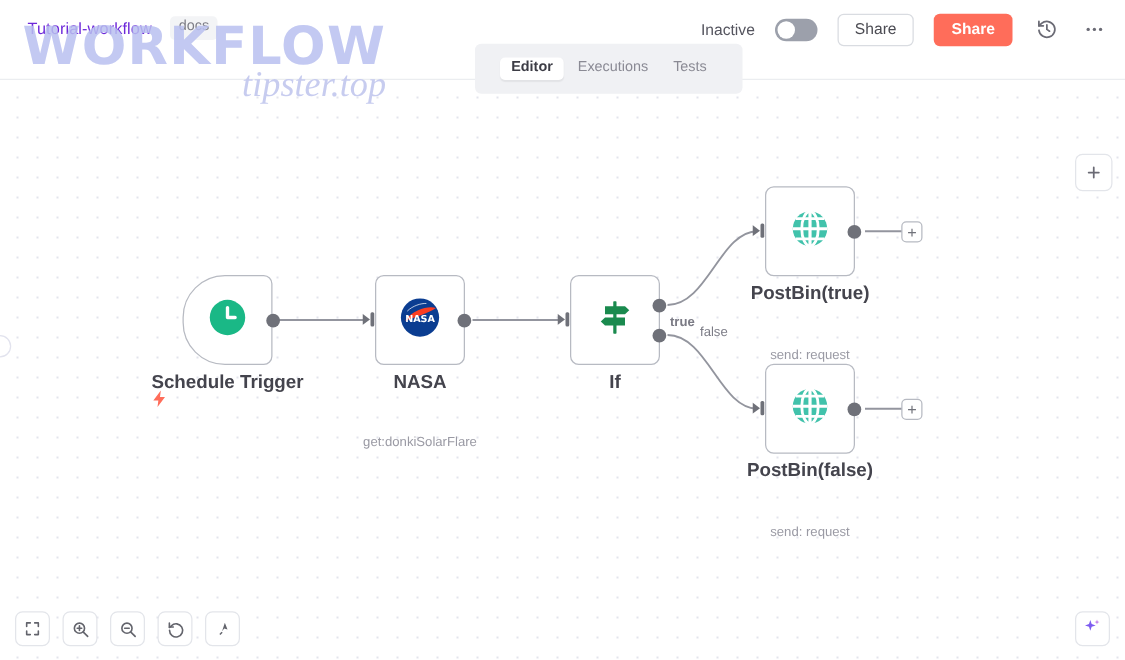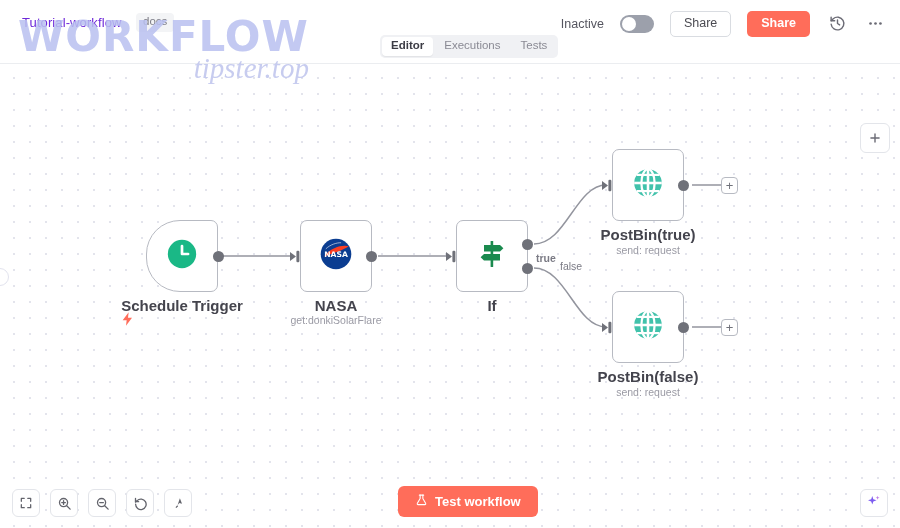--- a/index.html
+++ b/index.html
@@ -52,21 +52,21 @@
 
   
   #tabs {
     position: absolute;
     left: 380px; top: 35px;
     height: 23px;
     background: #f0f1f4;
     border-radius: 5px;
     display: flex;
     align-items: center;
-    padding: 2px;
+    padding: 20px;
     gap: 2px;
   }
   .tab {
     font-size: 11.5px;
     color: #8a8a94;
     padding: 3px 9px 4px 9px;
     border-radius: 4px;
     line-height: 1;
     white-space: nowrap;
     cursor: pointer;
@@ -174,20 +174,21 @@
     white-space: nowrap;
     z-index: 6;
   }
   .node-sub {
     position: absolute;
     font-size: 10.5px;
     color: #9a9aa4;
     text-align: center;
     white-space: nowrap;
     z-index: 6;
+    margin-top: 34px;
   }
 
   
   .out-dot {
     position: absolute;
     width: 11px; height: 11px;
     border-radius: 50%;
     background: #6f7179;
     z-index: 7;
     cursor: pointer;
@@ -512,29 +513,20 @@
         </svg>
       </div>
       <div class="sq-btn">
         <svg width="15" height="15" viewBox="0 0 24 24" fill="#63646c">
           <path d="M14.2 3.5 L17.6 12.2 L13.4 11 L10.6 14.3 Z"></path>
           <path d="M7.2 17.8 L10 14.9 l1.4 1.4 -2.9 2.8 z"></path>
         </svg>
       </div>
     </div>
 
-    <button id="test-btn">
-      <span>
-        <svg width="13" height="14" viewBox="0 0 24 24" fill="none" stroke="#ffffff" stroke-width="2" stroke-linecap="round" stroke-linejoin="round">
-          <path d="M9.5 3 V9.2 L4.4 18 A1.6 1.6 0 0 0 5.8 20.5 H18.2 A1.6 1.6 0 0 0 19.6 18 L14.5 9.2 V3"></path>
-          <path d="M8 3 H16"></path>
-        </svg>
-      </span>
-      <span>Test workflow</span>
-    </button>
 
     <div class="sq-btn" id="ai-btn">
       <span>
         <svg width="16" height="16" viewBox="0 0 24 24">
           <path d="M9.4 4.6 L11 9.4 L15.8 11 L11 12.6 L9.4 17.4 L7.8 12.6 L3 11 L7.8 9.4 Z" fill="#7d5cf0"></path>
           <path d="M17.4 4 L18.2 6.2 L20.4 7 L18.2 7.8 L17.4 10 L16.6 7.8 L14.4 7 L16.6 6.2 Z" fill="#c07ce8"></path>
         </svg>
       </span>
     </div>
   </div>

